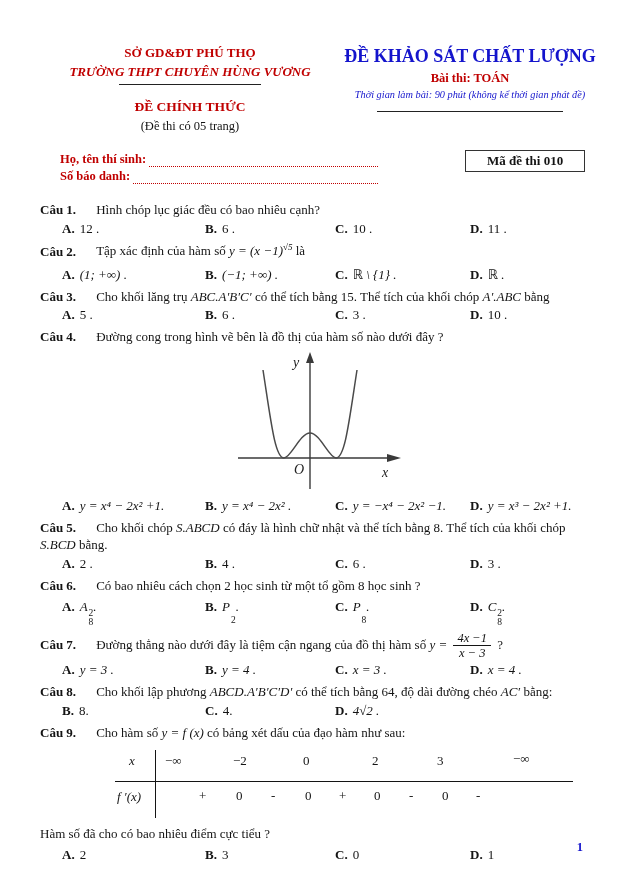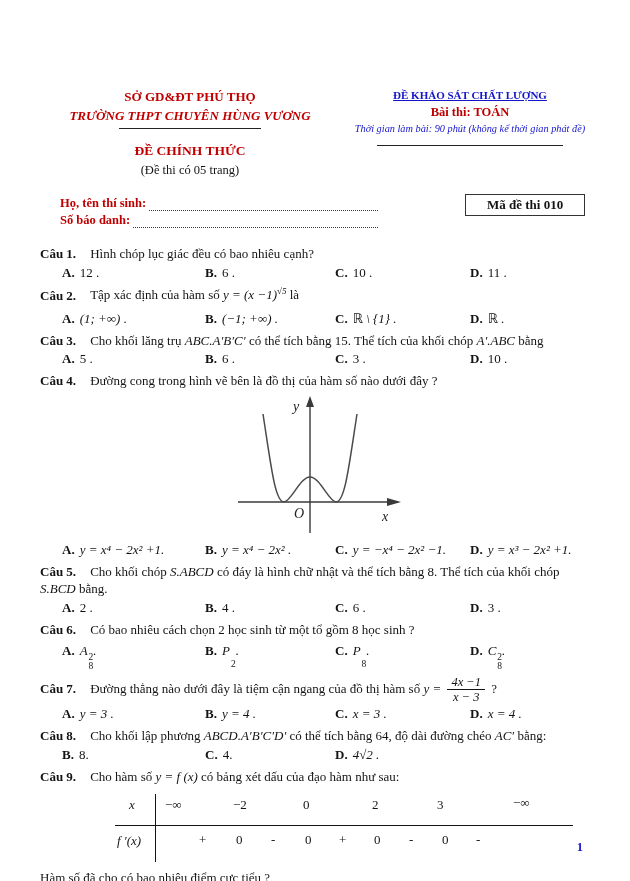--- a/index.html
+++ b/index.html
@@ -1,48 +1,48 @@
 <!DOCTYPE html>
 <html><head>
 <meta charset="utf-8">
 <style>
   html,body{margin:0;padding:0;background:#ffffff;}
   .page{position:relative;width:630px;height:881px;background:#fff;overflow:hidden;
         font-family:"Liberation Serif",serif;font-size:13px;color:#141414;}
   .content{position:absolute;left:40px;top:44px;width:560px;}
 
   
-  .hdr{display:flex;margin-top:44px;}
+  .hdr{display:flex;}
   .hdr-left{width:300px;text-align:center;}
   .hdr-right{width:260px;text-align:center;}
   .red-b{color:#c00000;font-weight:bold;}
   .blue-b{color:#1414cc;font-weight:bold;}
   .dept{font-size:13px;line-height:1.45;}
   .school{font-size:13px;line-height:1.45;font-style:italic;}
   .hl-left{width:142px;border-bottom:1.4px solid #222;margin:1px auto 0 auto;height:1px;}
   .official{font-size:13.5px;margin-top:14px;}
   .pagesnote{margin-top:4px;font-size:12.5px;}
-  .extitle{font-size:11px;line-height:1.4;text-decoration:underline;}
+  .extitle{font-size:18px;line-height:1.4;}
   .exyear{font-size:13.5px;line-height:1.5;}
   .subject{color:#c00000;font-weight:bold;font-size:12.5px;margin-top:2px;}
   .duration{color:#1414cc;font-style:italic;font-size:10.3px;margin-top:3px;}
   .hl-right{width:186px;border-bottom:1.2px solid #222;margin:10px auto 0 auto;height:1px;}
 
   
   .cand{position:relative;margin-top:16px;margin-left:20px;height:40px;}
   .cand-row{display:flex;align-items:flex-end;width:318px;height:17px;}
   .cand-label{color:#c00000;font-weight:bold;font-size:12.5px;white-space:nowrap;margin-right:3px;}
   .leader{flex:1;border-bottom:1.6px dotted #c00000;height:12px;}
   .codebox{position:absolute;left:405px;top:0px;border:1.3px solid #333;
            padding:2px 21px;font-weight:bold;font-size:13px;white-space:nowrap;}
 
   
   .qwrap{margin-top:12px;}
   .q{margin-top:5px;line-height:1.3;}
-  .qlabel{font-weight:bold;margin-right:14px;}
+  .qlabel{font-weight:bold;margin-right:20px;}
   .math{font-style:italic;font-family:"Liberation Serif","DejaVu Sans",serif;}
   .opts{display:grid;grid-template-columns:143px 130px 135px auto;padding-left:22px;margin-top:2px;}
   .optk{font-weight:bold;margin-right:5px;}
   sup.exp{font-size:9px;font-style:italic;}
 
   
   .frac{display:inline-block;text-align:center;vertical-align:middle;line-height:1.02;margin:0 3px;font-size:12.5px;}
   .frac .num{display:block;padding:0 4px 1px 4px;border-bottom:1.1px solid #141414;}
   .frac .den{display:block;padding-top:1px;}
 

